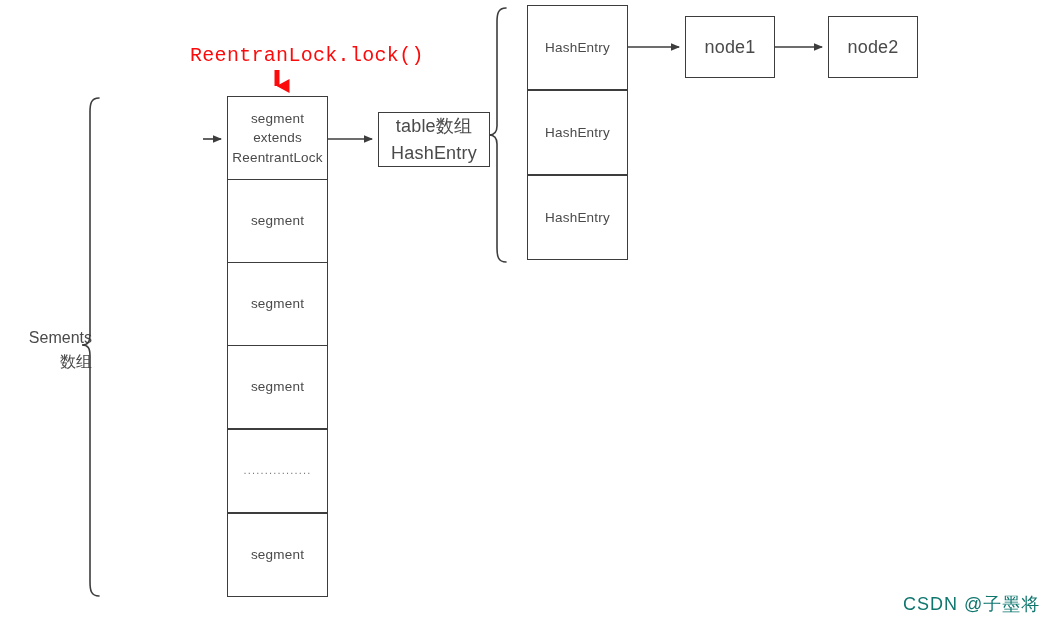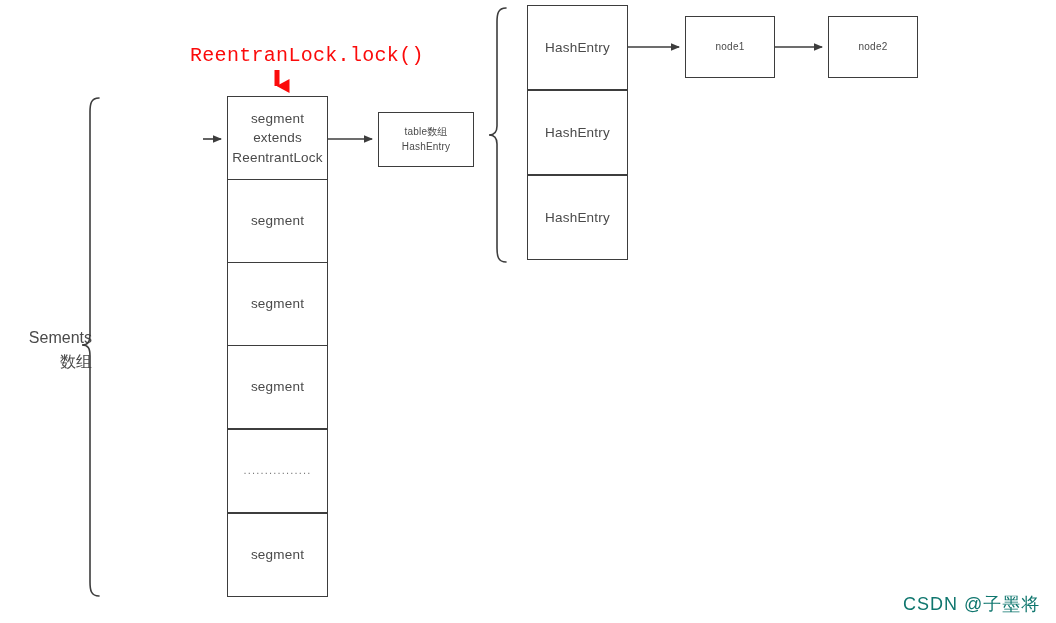--- a/index.html
+++ b/index.html
@@ -20,21 +20,21 @@
   .box {
     position: absolute;
     box-sizing: border-box;
     border: 1.6px solid #3d3d3d;
     background: #ffffff;
     display: flex;
     align-items: center;
     justify-content: center;
     text-align: center;
     color: #4a4a4a;
-    font-size: 10px;
+    font-size: 18px;
     line-height: 1.45;
     letter-spacing: 0.2px;
   }
   .cell-stack {
     position: absolute;
   }
   .cell {
     position: absolute;
     box-sizing: border-box;
     border: 1.6px solid #3d3d3d;
@@ -105,21 +105,21 @@
       <span>extends</span>
       <span>ReentrantLock</span>
     </div>
     <div class="cell" style="left:227px; top:179px; width:101px; height:84px;">segment</div>
     <div class="cell" style="left:227px; top:262px; width:101px; height:84px;">segment</div>
     <div class="cell" style="left:227px; top:345px; width:101px; height:84px;">segment</div>
     <div class="cell dots" style="left:227px; top:429px; width:101px; height:84px;">................</div>
     <div class="cell" style="left:227px; top:513px; width:101px; height:84px;">segment</div>
   </div>
 
-  <div class="box box-multiline" style="left:378px; top:112px; width:96px; height:55px;">
+  <div class="box box-multiline" style="left:378px; top:112px; width:112px; height:55px;">
     <span>table数组</span>
     <span>HashEntry</span>
   </div>
 
   <div class="cell-stack">
     <div class="cell shaded" style="left:527px; top:5px; width:101px; height:85px;">HashEntry</div>
     <div class="cell" style="left:527px; top:90px; width:101px; height:85px;">HashEntry</div>
     <div class="cell" style="left:527px; top:175px; width:101px; height:85px;">HashEntry</div>
   </div>
 

